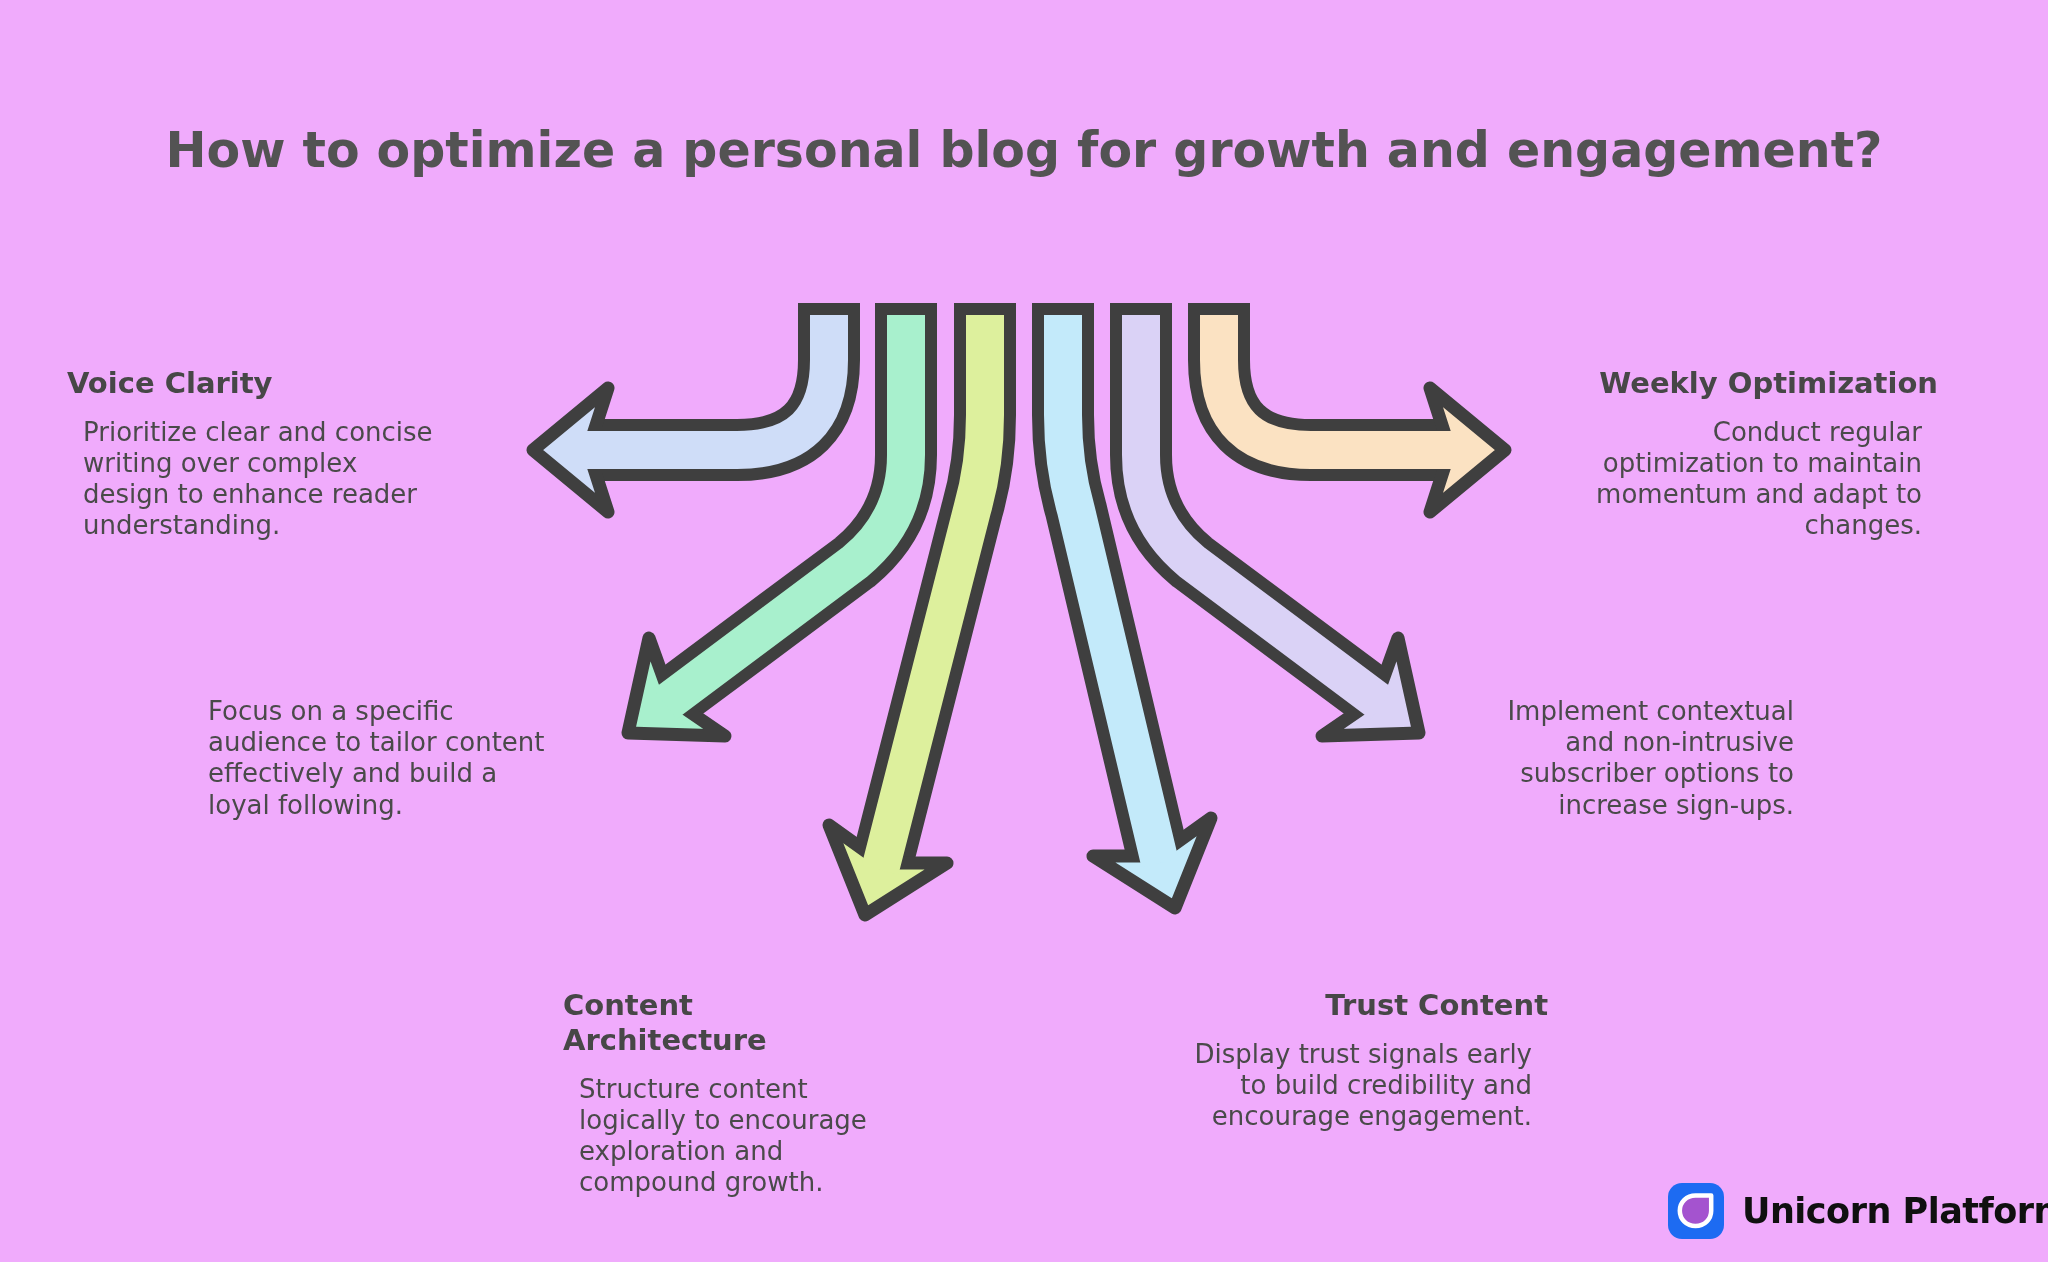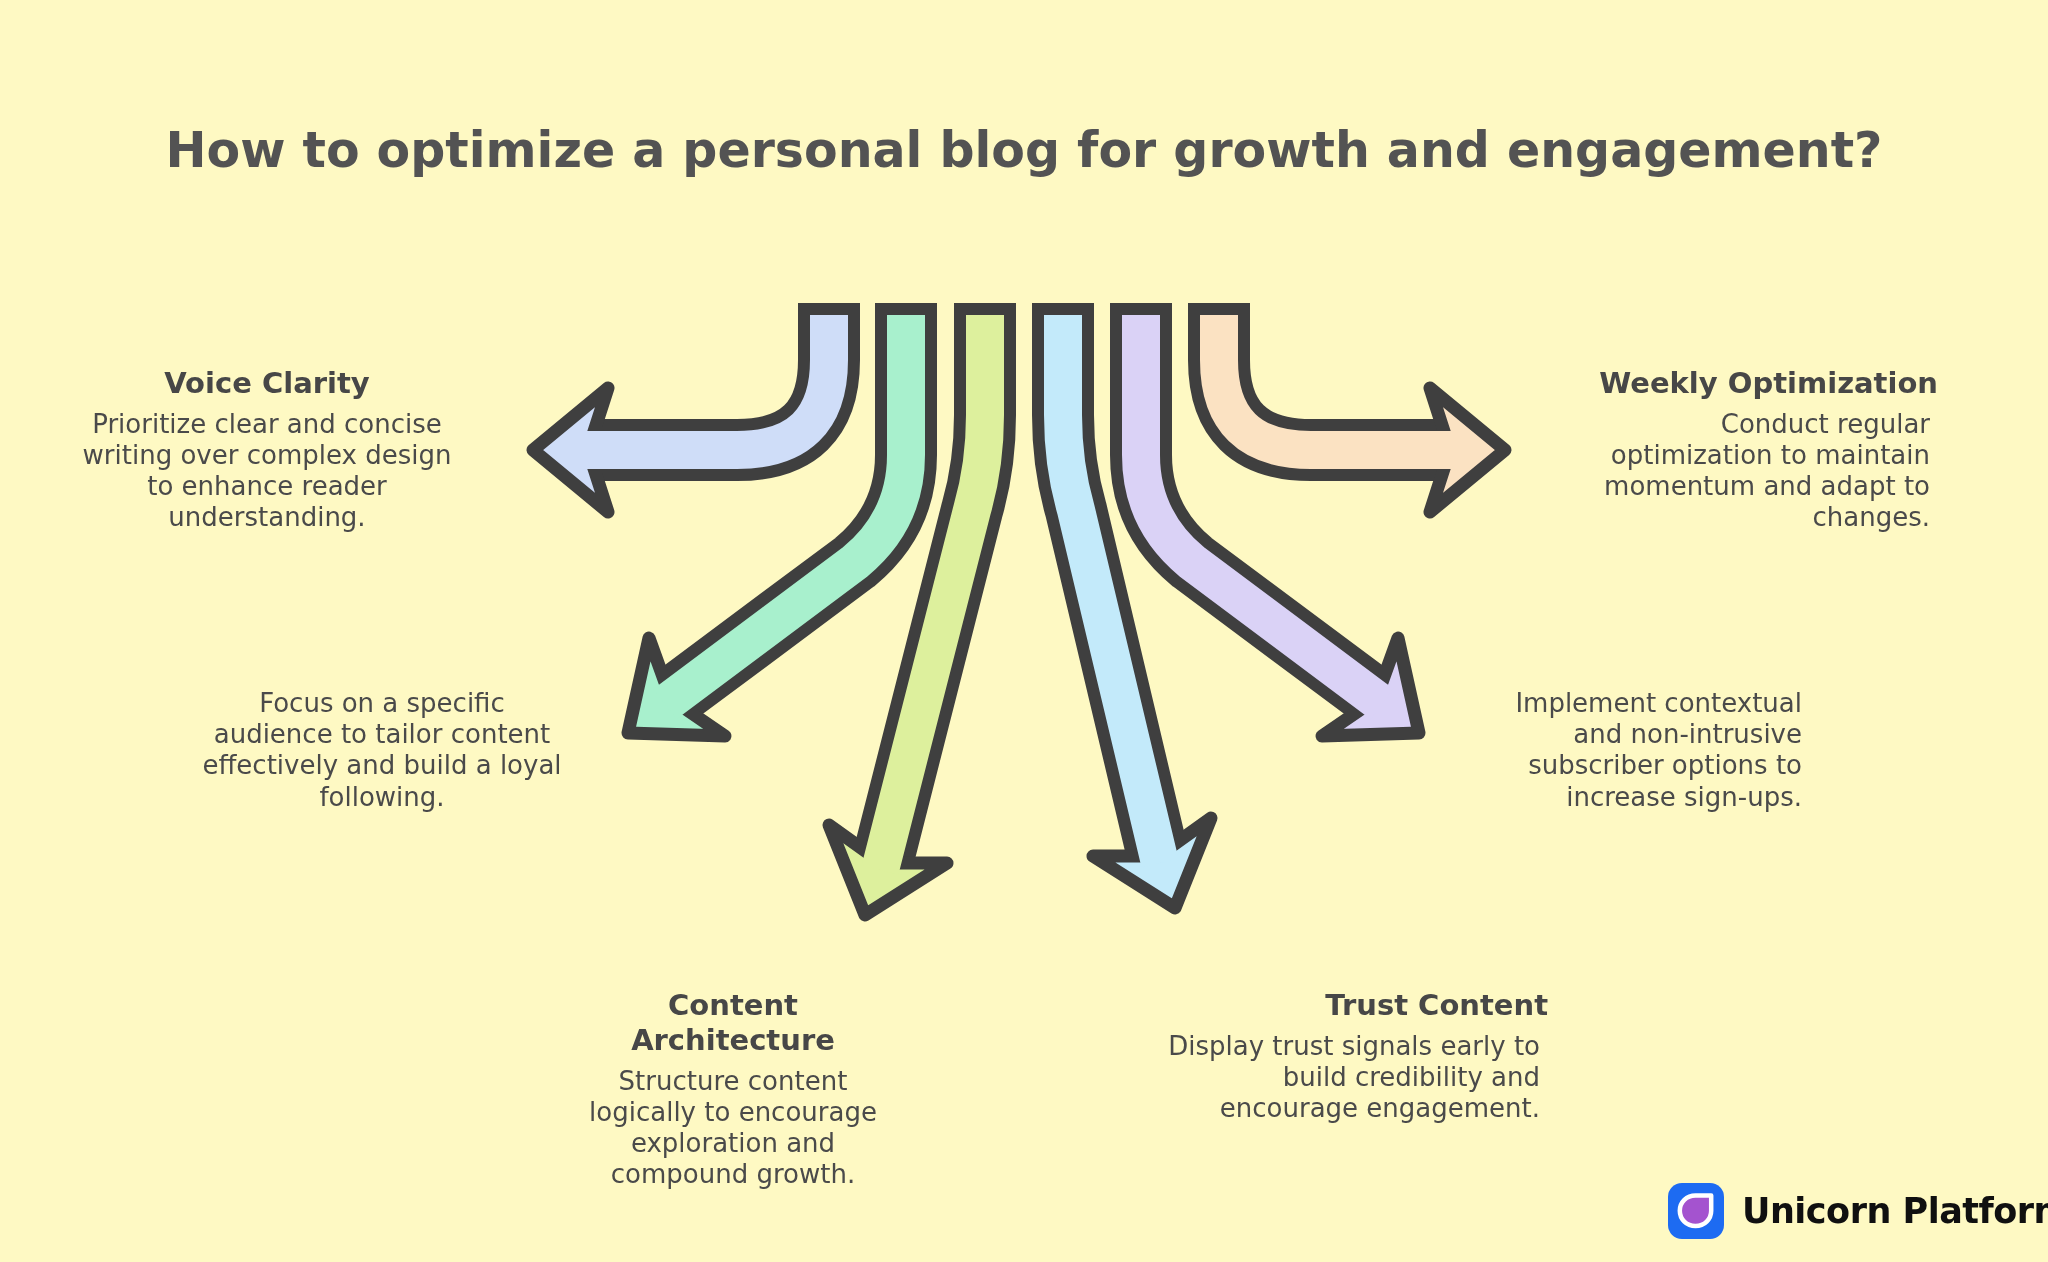--- a/index.html
+++ b/index.html
@@ -1,19 +1,19 @@
 <!DOCTYPE html>
 <html><head>
 <meta charset="utf-8">
 <style>
   html,body{margin:0;padding:0;background:#ffffff;}
   #canvas{
     position:relative;
     width:2048px;height:1262px;
-    background:#fef9c3;
+    background:#f0abfc;
     overflow:hidden;
     font-family:"DejaVu Sans","Liberation Sans",sans-serif;
   }
   #title{
     position:absolute;top:122px;left:0;width:2048px;
     text-align:center;
     font-size:49px;font-weight:700;
     color:#535353;
     letter-spacing:0px;
   }
@@ -23,22 +23,22 @@
     color:#4a4a4a;
     font-size:26px;
     line-height:1.2;
   }
   .node .heading{
     font-size:29px;
     font-weight:700;
     margin:0 0 3px 0;
     color:#474747;
   }
-  .node .body{margin:8px;}
-  .align-right{text-align:center;}
+  .node .body{margin:16px;}
+  .align-right{text-align:left;}
   .align-left{text-align:right;}
   #node-voice-clarity{top:366px;right:1581px;width:400px;}
   #node-target-audience{top:680px;right:1476px;width:380px;}
   #node-content-architecture{top:988px;right:1145px;width:340px;}
   #node-trust-signals{top:988px;left:1148px;width:400px;}
   #node-subscriber-pathways{top:680px;left:1480px;width:330px;}
   #node-weekly-optimization{top:366px;left:1578px;width:360px;}
   #branding{
     position:absolute;left:1668px;top:1183px;
     display:flex;align-items:center;gap:18px;

